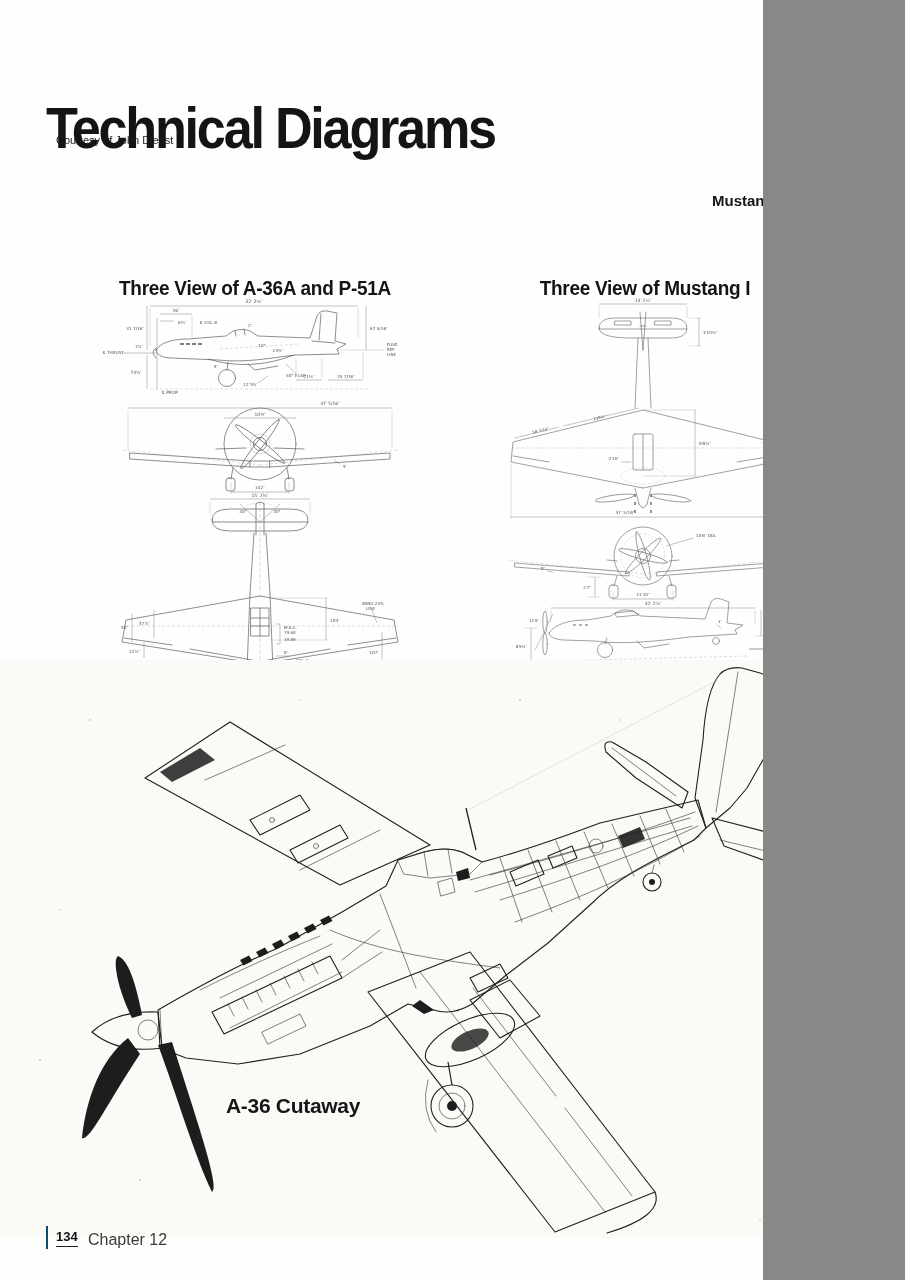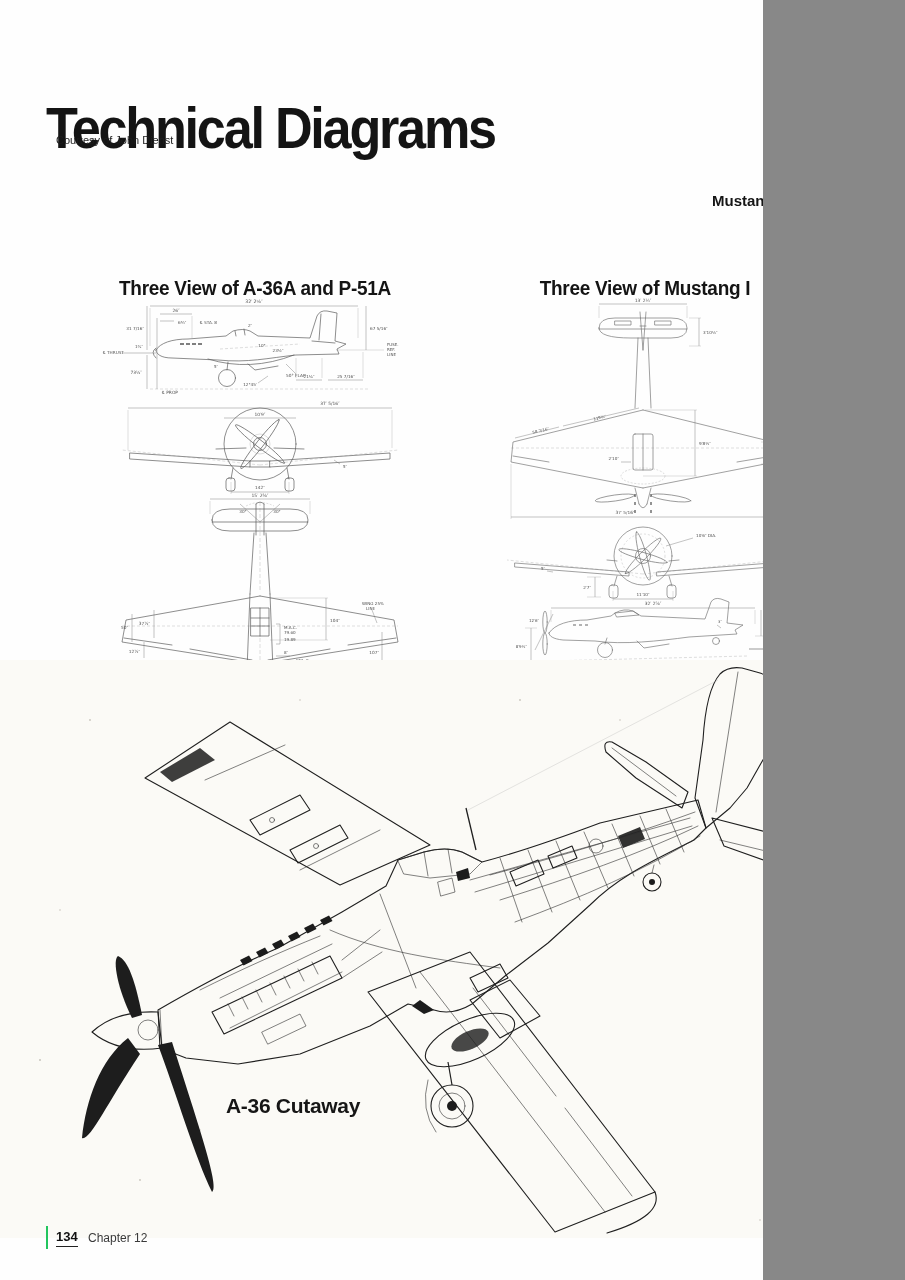--- a/index.html
+++ b/index.html
@@ -14,24 +14,24 @@
                color:#9c9c9c;letter-spacing:-5px;line-height:1;transform:scaleX(.95);transform-origin:left top;}
   .fig-title{position:absolute;font-size:20px;font-weight:bold;letter-spacing:-.3px;
              text-align:center;transform:scaleX(.95);transform-origin:center top;white-space:nowrap;color:#141414;}
   .fig-title.l{left:90px;top:260px;width:330px;}
   .fig-title.r{left:495px;top:260px;width:300px;}
   .figL{position:absolute;left:100px;top:292px;}
   .figR{position:absolute;left:503px;top:292px;}
   .cut{position:absolute;left:0;top:660px;}
   .cut-caption{position:absolute;left:226px;top:1094px;font-size:21px;font-weight:bold;
                letter-spacing:-.3px;color:#161616;text-align:center;}
-  .pgnum{position:absolute;left:46px;top:1226px;border-left:2px solid #22c55e;
+  .pgnum{position:absolute;left:46px;top:1226px;border-left:2px solid #0c4a6e;
          padding:3px 5px 2px 8px;font-size:13px;font-weight:bold;color:#111;}
   .pgnum span{display:inline-block;border-bottom:1.5px solid #222;padding-bottom:2px;}
-  .pgch{position:absolute;left:88px;top:1231px;font-size:12px;color:#3a3a3a;text-align:center;}
+  .pgch{position:absolute;left:88px;top:1231px;font-size:16px;color:#3a3a3a;text-align:center;}
   svg text{font-family:"DejaVu Sans",sans-serif;fill:#515151;}
   .ink{stroke:#5d5d5d;fill:none;stroke-width:.7;stroke-linecap:round;stroke-linejoin:round;}
   .dim{stroke:#7a7a7a;fill:none;stroke-width:.45;}
   .ext{stroke:#8f8f8f;fill:none;stroke-width:.3;}
   .inkR{stroke:#6e6e6e;fill:none;stroke-width:.65;stroke-linecap:round;stroke-linejoin:round;}
   .cwo{stroke:#1f1f1f;fill:none;stroke-width:1.1;stroke-linejoin:round;stroke-linecap:round;}
   .cwd{stroke:#2e2e2e;fill:none;stroke-width:.6;stroke-linecap:round;}
 </style>
 </head>
 <body>

